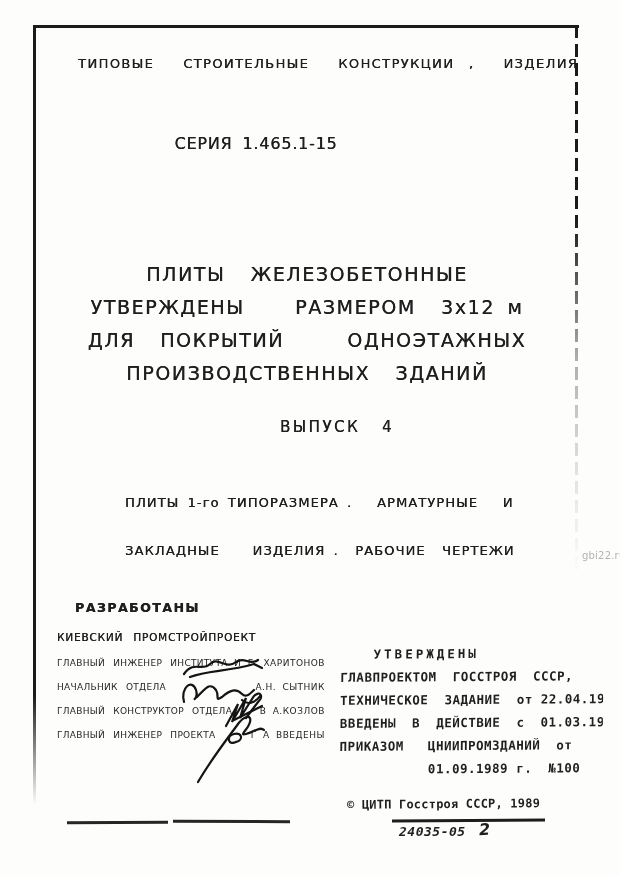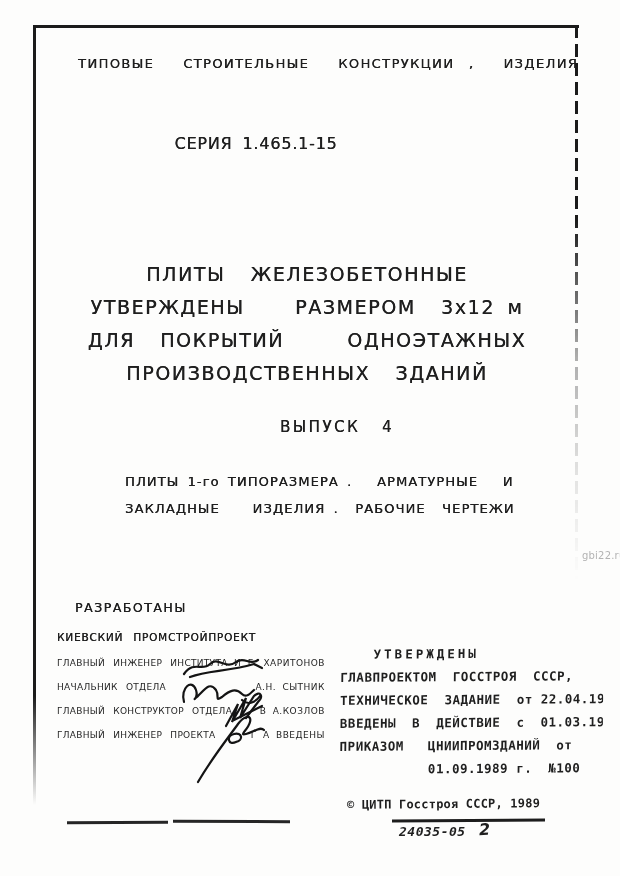--- a/index.html
+++ b/index.html
@@ -23,25 +23,25 @@
 
   .series{left:0;top:134px;width:512px;text-align:center;font-size:16px;letter-spacing:0.8px;word-spacing:4px;}
 
   .title{left:0;top:258px;width:606px;text-align:center;font-size:19px;line-height:33px;
          letter-spacing:1.6px;word-spacing:5px;}
   .title div{white-space:pre;padding-left:8px;}
 
   .issue{left:0;top:418px;width:620px;text-align:center;font-size:15px;letter-spacing:2.5px;white-space:pre;padding-left:27px;}
 
   .subtitle{left:125px;top:468px;font-size:13px;line-height:27px;letter-spacing:1.1px;word-spacing:3px;}
-  .subtitle div{white-space:pre;}
+  .subtitle div{white-space:pre;margin-top:21px;}
 
   .watermark{left:582px;top:550px;font-size:10px;color:#b3b3b3;letter-spacing:0.2px;}
 
-  .dev-heading{left:75px;top:600px;font-size:12.5px;letter-spacing:1.5px;}
+  .dev-heading{left:75px;top:600px;font-size:12.5px;letter-spacing:1.5px;font-weight:bold;}
   .dev-org{left:57px;top:631px;font-size:10.5px;letter-spacing:0.8px;word-spacing:6px;}
 
   .sig-rows{left:57px;top:658px;width:268px;}
   .sig-row{display:flex;justify-content:space-between;align-items:baseline;height:24px;
            font-size:9px;letter-spacing:0.3px;word-spacing:5px;}
   .sig-name{letter-spacing:0.5px;word-spacing:3px;}
 
   .signatures-svg{left:150px;top:650px;width:200px;height:140px;}
 
   .approved{left:340px;top:642px;width:263px;overflow:hidden;

